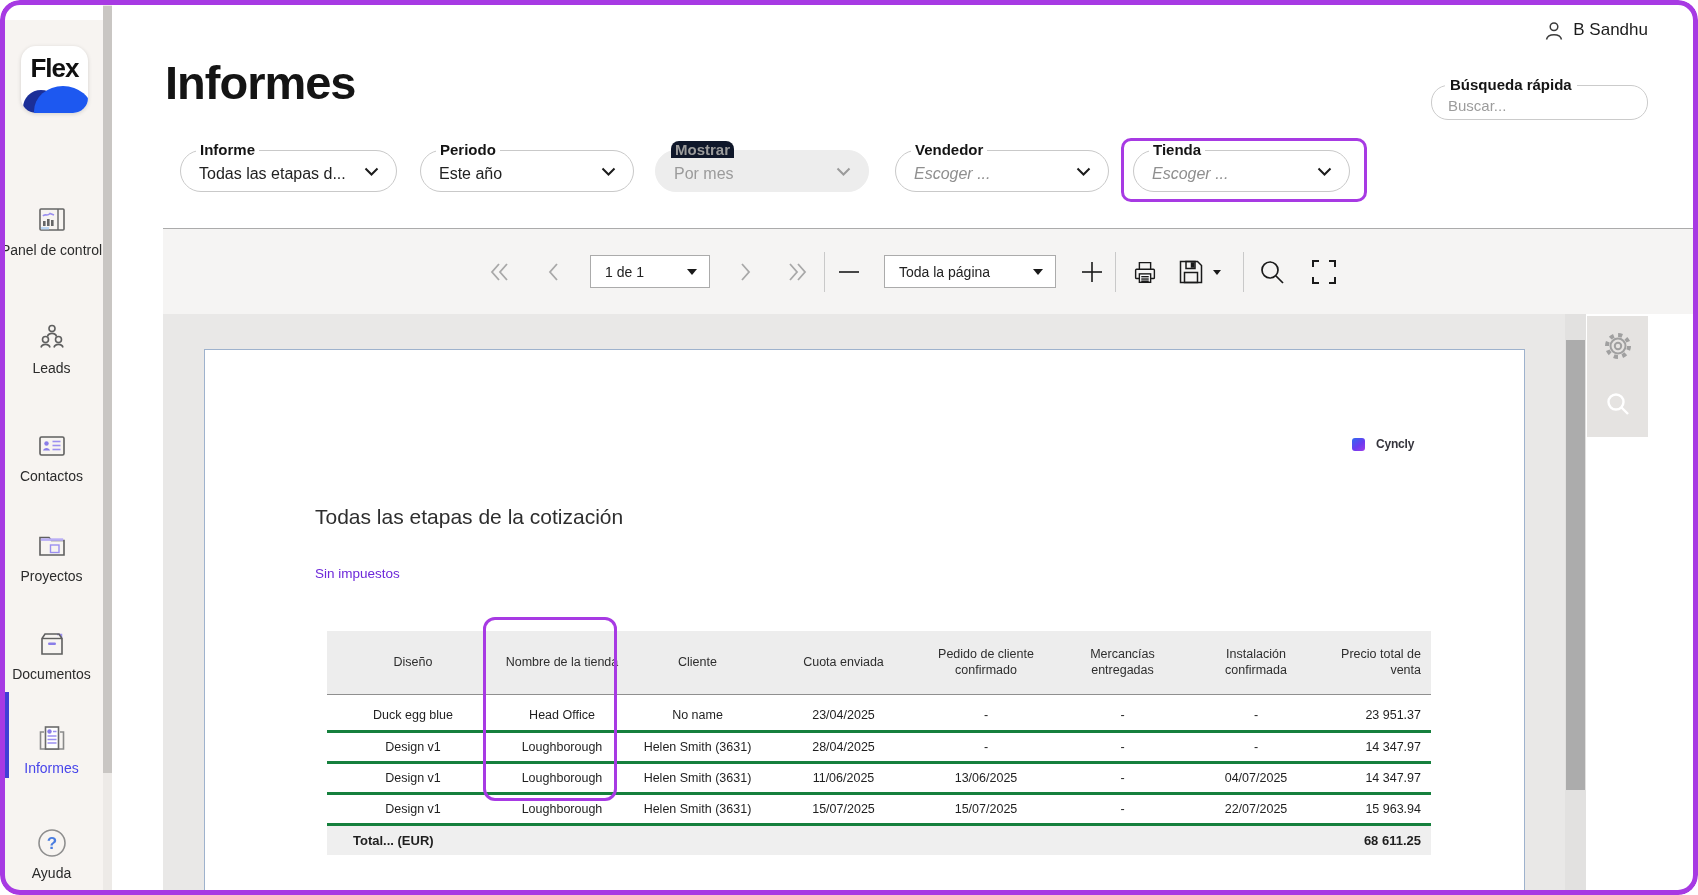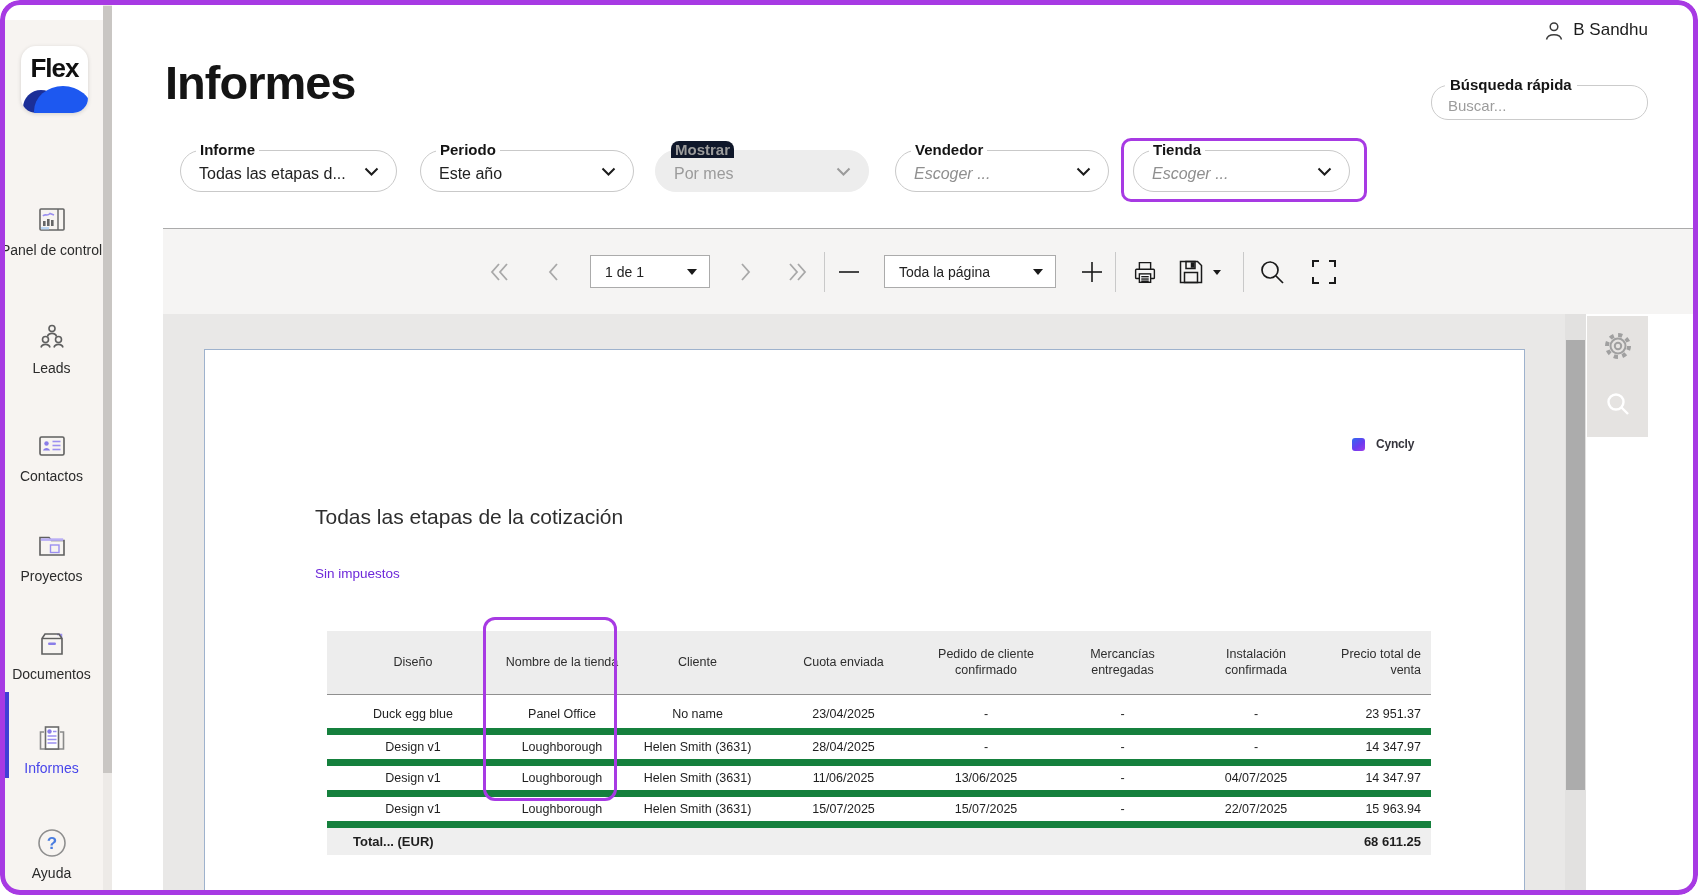--- a/index.html
+++ b/index.html
@@ -87,21 +87,21 @@
   .report-title { position:absolute; left:315px; top:505px; font-size:21px; color:#2e2e2e; }
   .report-subtitle { position:absolute; left:315px; top:566px; font-size:13.5px; color:#6d28d9; }
 
   table.report { position:absolute; left:327px; top:607px; width:1104px; border-collapse:collapse;
                  table-layout:fixed;margin-top:24px; }
   table.report th { height:63px; background:#ededed; font-weight:normal; font-size:12.5px; color:#2e2e2e;
                     border-bottom:1px solid #8f8f8f; padding:0 6px; text-align:center; vertical-align:middle;
                     line-height:1.3; }
   table.report tr.spacer td { height:6px; border:none; }
   table.report td { height:31px; font-size:12.5px; color:#1f1f1f; text-align:center;
-                    border-bottom:7px solid #15803d; padding:0 4px; }
+                    border-bottom:3px solid #15803d; padding:0 4px; }
   table.report td.num, table.report th.num { text-align:right; padding-right:10px; }
   table.report tr.total td { background:#efefef; font-weight:bold; font-size:13px; border-bottom:none; }
   table.report tr.total td.lbl { text-align:left; padding-left:26px; }
   .col-highlight { position:absolute; left:483px; top:617px; width:134px; height:184px;
                    border:3px solid #a73ae3; border-radius:12px; z-index:10; pointer-events:none; }
 </style>
 </head>
 <body>
 
 <div class="screen">
@@ -379,21 +379,21 @@
         <th>Instalación confirmada</th>
         <th class="num">Precio total de venta</th>
       </tr>
     </thead>
     <tbody>
       <tr class="spacer">
           <td colspan="8"></td>
         </tr>
       <tr>
         <td>Duck egg blue</td>
-        <td>Panel Office</td>
+        <td>Head Office</td>
         <td>No name</td>
         <td>23/04/2025</td>
         <td>-</td>
         <td>-</td>
         <td>-</td>
         <td class="num">23 951.37</td>
       </tr>
       <tr>
         <td>Design v1</td>
         <td>Loughborough</td>

